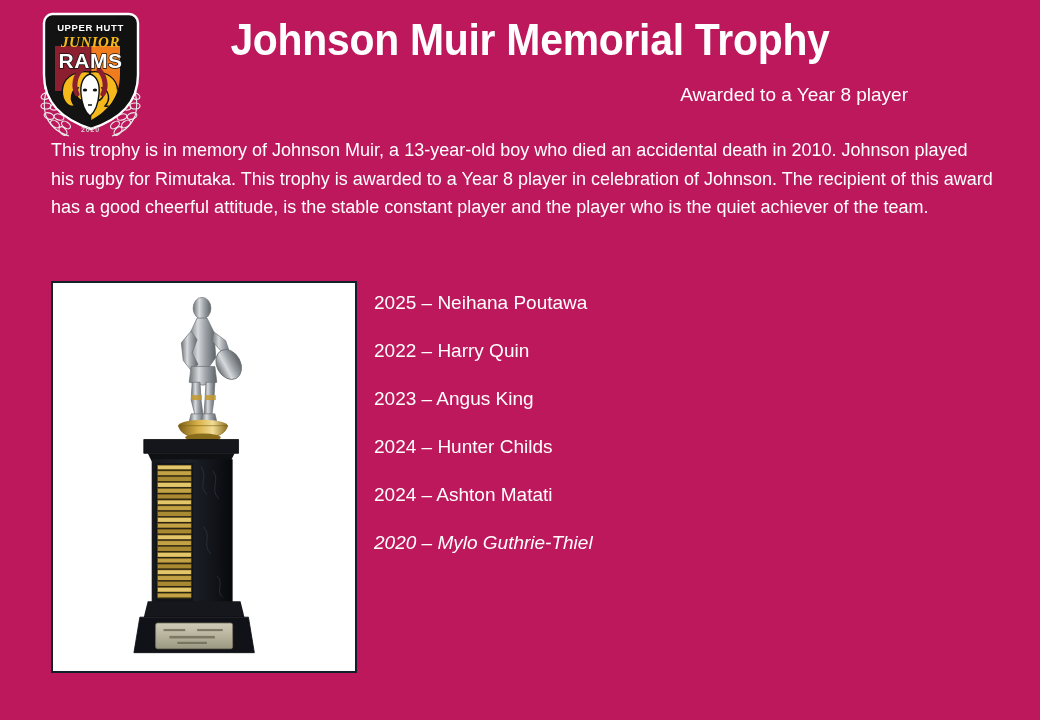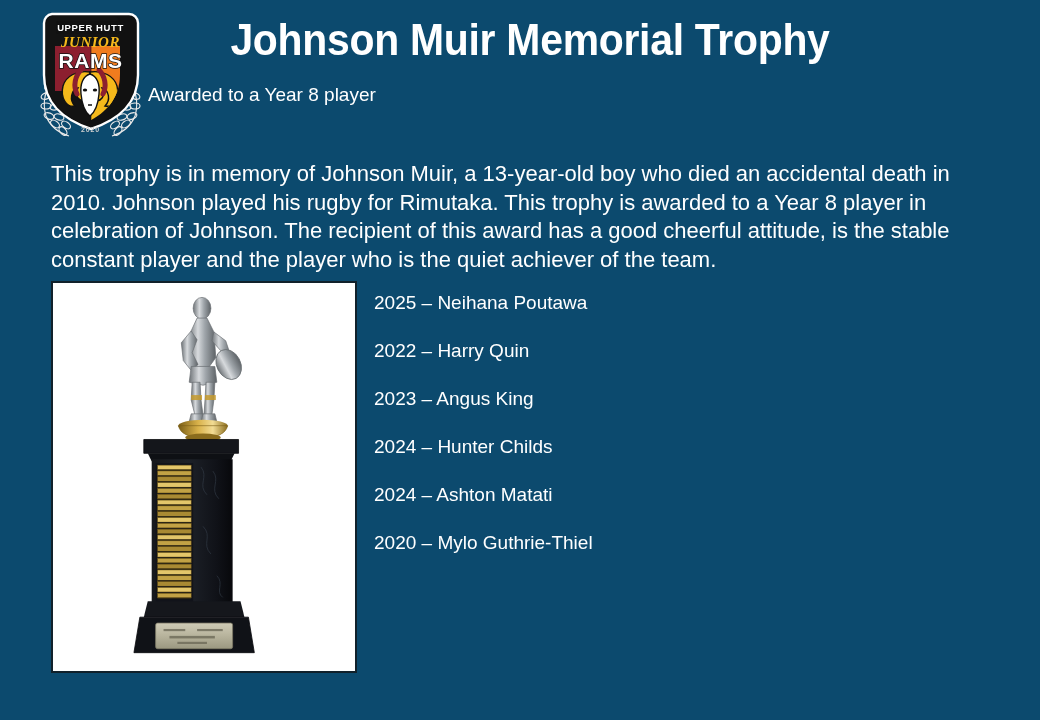--- a/index.html
+++ b/index.html
@@ -11,21 +11,21 @@
     width: 1040px;
     height: 720px;
     overflow: hidden;
     font-family: "Liberation Sans", sans-serif;
     color: #ffffff;
     position: relative;
   }
   .slide {
     position: absolute;
     inset: 0;
-    background: #0c4a6e;
+    background: #be185d;
   }
 
   
   .logo {
     position: absolute;
     left: 33px;
     top: 6px;
     width: 115px;
     height: 132px;
   }
@@ -43,36 +43,36 @@
     font-size: 44px;
     line-height: 52px;
     letter-spacing: -0.3px;
     transform: scaleX(0.93);
     transform-origin: 50% 50%;
     white-space: nowrap;
     color: #ffffff;
   }
   .subtitle {
     position: absolute;
-    left: 148px;
+    left: 168px;
     top: 83px;
     width: 740px;
-    text-align: left;
+    text-align: right;
     font-size: 19px;
     line-height: 24px;
     color: #ffffff;
   }
 
   
   .body-text {
     position: absolute;
     left: 51px;
-    top: 160px;
+    top: 136px;
     width: 942px;
-    font-size: 22px;
+    font-size: 18px;
     line-height: 28.5px;
     color: #ffffff;
     text-align: left;
   }
 
   
   .photo-frame {
     position: absolute;
     left: 51px;
     top: 281px;
@@ -100,21 +100,21 @@
     color: #ffffff;
     margin-bottom: 18px;
   }
   .winner-row {
     font-size: 19px;
     line-height: 30px;
     color: #ffffff;
     margin-bottom: 18px;
     white-space: nowrap;
   }
-  .winner-row:last-child { margin-bottom: 0; }
+  .winner-row:last-child { margin-bottom: 0; font-style: italic; }
 </style>
 </head>
 <body>
 
 <div class="slide">
 
   <div class="logo">
     <svg viewBox="0 0 115 132" xmlns="http://www.w3.org/2000/svg">
       <defs>
         <clipPath id="shieldClip">

